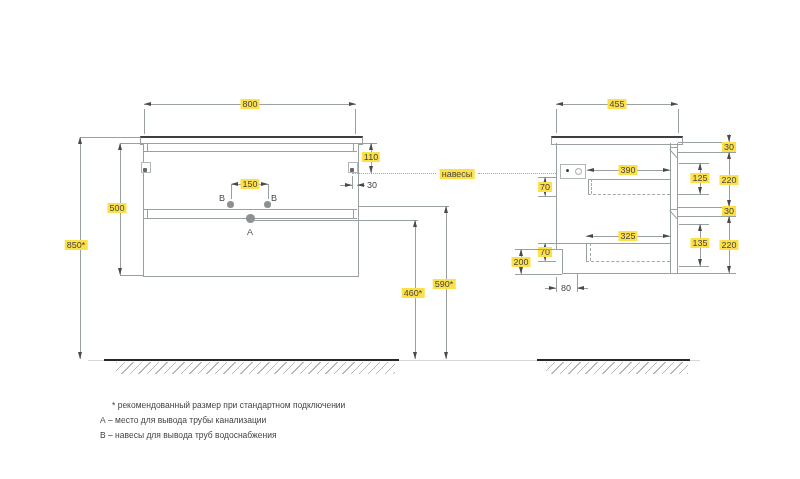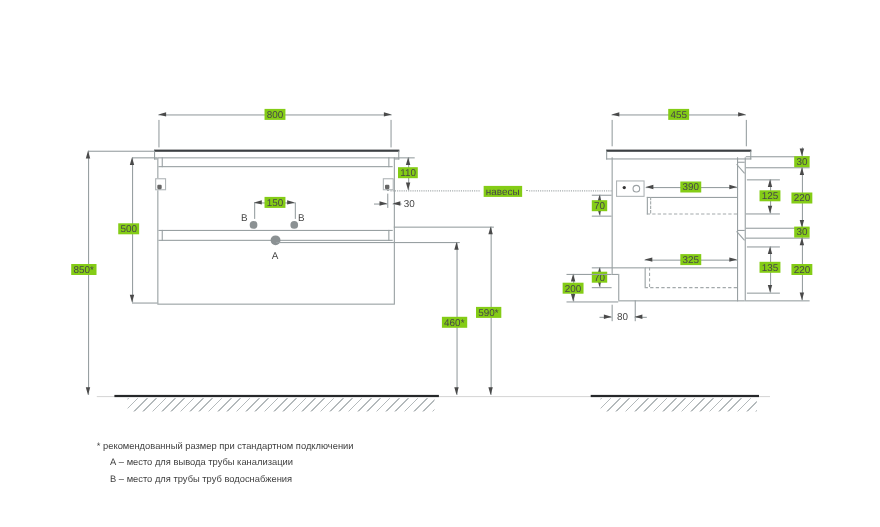--- a/index.html
+++ b/index.html
@@ -5,21 +5,21 @@
   html,body{margin:0;padding:0;background:#fff}
   #page{position:relative;width:800px;height:479px;background:#fff;overflow:hidden;
         font-family:"Liberation Sans",sans-serif}
   .h{position:absolute;height:1px;background:#98a0a2}
   .v{position:absolute;width:1px;background:#98a0a2}
   .dt{position:absolute;height:0;border-top:1px dotted #a3a9ab}
   .dh{position:absolute;height:0;border-top:1px dashed #a3a9ab}
   .dv{position:absolute;width:0;border-left:1px dashed #a3a9ab}
   .rect{position:absolute;border:1px solid #98a0a2;background:#fff}
   .lab{position:absolute;transform:translate(-50%,-50%);font-size:9px;color:#474747;
-       background:#84cc16;padding:0 2px;line-height:10px;white-space:nowrap}
+       background:#fde047;padding:0 2px;line-height:10px;white-space:nowrap}
   .nobg{background:transparent}
   .fn{position:absolute;font-size:8.5px;color:#3f3f3f;white-space:nowrap;line-height:10px}
   .aU,.aD,.aL,.aR{position:absolute;width:0;height:0}
   .aU{border-left:2.5px solid transparent;border-right:2.5px solid transparent;border-bottom:7px solid #4a4a4a}
   .aD{border-left:2.5px solid transparent;border-right:2.5px solid transparent;border-top:7px solid #4a4a4a}
   .aL{border-top:2.5px solid transparent;border-bottom:2.5px solid transparent;border-right:7px solid #4a4a4a}
   .aR{border-top:2.5px solid transparent;border-bottom:2.5px solid transparent;border-left:7px solid #4a4a4a}
   .dotpt{position:absolute;border-radius:50%;background:#8b9193}
   .hatch{position:absolute;background:repeating-linear-gradient(135deg,#b4babc 0 1px,transparent 1px 6px)}
   .diag{position:absolute;height:1px;background:#98a0a2;transform-origin:0 0}
@@ -221,18 +221,18 @@
 
   <div>
     <div class="h" style="left:88px;top:360px;width:612px;background:#d8d8d8"></div>
     <div class="thick" style="left:104px;top:358.5px;width:295px"></div>
     <div class="thick" style="left:537px;top:358.5px;width:153px"></div>
     <div class="hatch" style="left:116px;top:362px;width:279px;height:12px"></div>
     <div class="hatch" style="left:546px;top:362px;width:142px;height:12px"></div>
   </div>
 
   <div>
-    <div class="fn" style="left:88px;top:400px">* рекомендованный размер при стандартном подключении</div>
+    <div class="fn" style="left:112px;top:400px">* рекомендованный размер при стандартном подключении</div>
     <div class="fn" style="left:100px;top:415px">А – место для вывода трубы канализации</div>
-    <div class="fn" style="left:100px;top:430px">В – место для трубы труб водоснабжения</div>
+    <div class="fn" style="left:100px;top:430px">В – навесы для вывода труб водоснабжения</div>
   </div>
 
 </div>
 
 </body></html>

